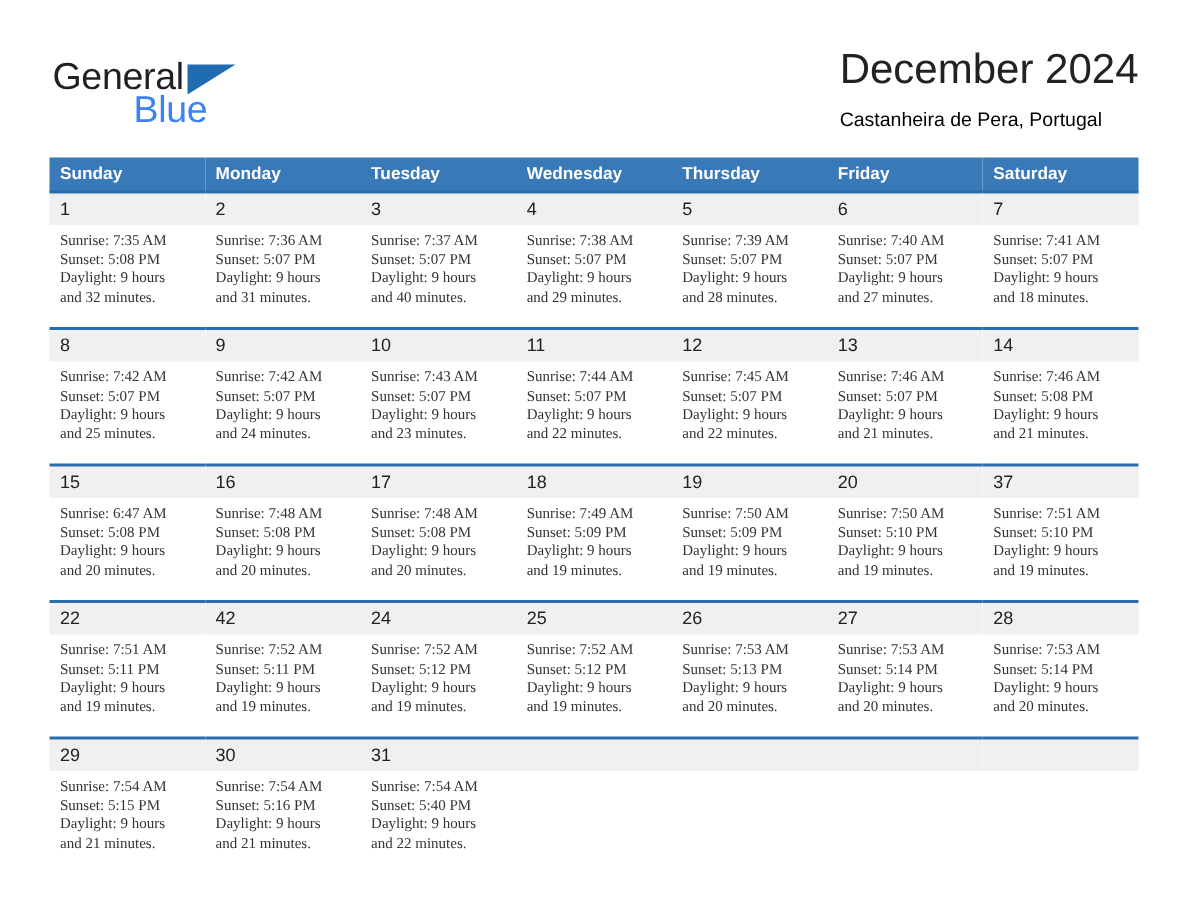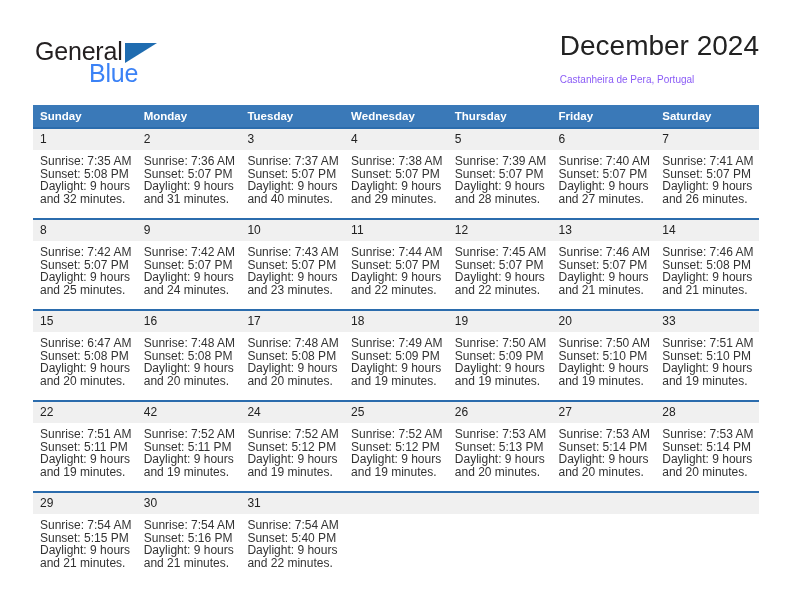--- a/index.html
+++ b/index.html
@@ -70,22 +70,22 @@
     top: 0;
     text-align: left;
   }
   .cal-title {
     font-size: 28px;
     color: #222222;
     line-height: 36px;
     white-space: nowrap;
   }
   .cal-subtitle {
-    font-size: 10px;
-    color: #8b5cf6;
+    font-size: 13px;
+    color: #000000;
     line-height: 20px;
     margin-top: 6px;
     white-space: nowrap;
   }
 
   
   .calendar {
     position: absolute;
     left: 33px;
     top: 105px;
@@ -122,23 +122,24 @@
     font-size: 12px;
     color: #222222;
     padding: 3px 0 4px 7px;
     line-height: 14px;
   }
   .daynum.empty {
     color: transparent;
   }
   .events {
     padding: 5px 6px 0 7px;
-    font-size: 12px;
+    font-size: 10px;
     color: #333333;
     line-height: 12.6px;
+    font-family: Liberation Serif, serif;
   }
   .events div {
     white-space: nowrap;
   }
   .spacer-row td {
     border: none;
     height: 7px;
     background: #ffffff;
     padding: 0;
   }
@@ -243,21 +244,21 @@
               </div>
             </div>
           </td>
           <td>
             <div class="cell-inner">
               <div class="daynum">7</div>
               <div class="events">
                 <div>Sunrise: 7:41 AM</div>
                 <div>Sunset: 5:07 PM</div>
                 <div>Daylight: 9 hours</div>
-                <div>and 26 minutes.</div>
+                <div>and 18 minutes.</div>
               </div>
             </div>
           </td>
         </tr>
         <tr class="spacer-row">
           <td colspan="7"></td>
         </tr>
         <tr>
           <td>
             <div class="cell-inner">
@@ -402,21 +403,21 @@
               <div class="events">
                 <div>Sunrise: 7:50 AM</div>
                 <div>Sunset: 5:10 PM</div>
                 <div>Daylight: 9 hours</div>
                 <div>and 19 minutes.</div>
               </div>
             </div>
           </td>
           <td>
             <div class="cell-inner">
-              <div class="daynum">33</div>
+              <div class="daynum">37</div>
               <div class="events">
                 <div>Sunrise: 7:51 AM</div>
                 <div>Sunset: 5:10 PM</div>
                 <div>Daylight: 9 hours</div>
                 <div>and 19 minutes.</div>
               </div>
             </div>
           </td>
         </tr>
         <tr class="spacer-row">

